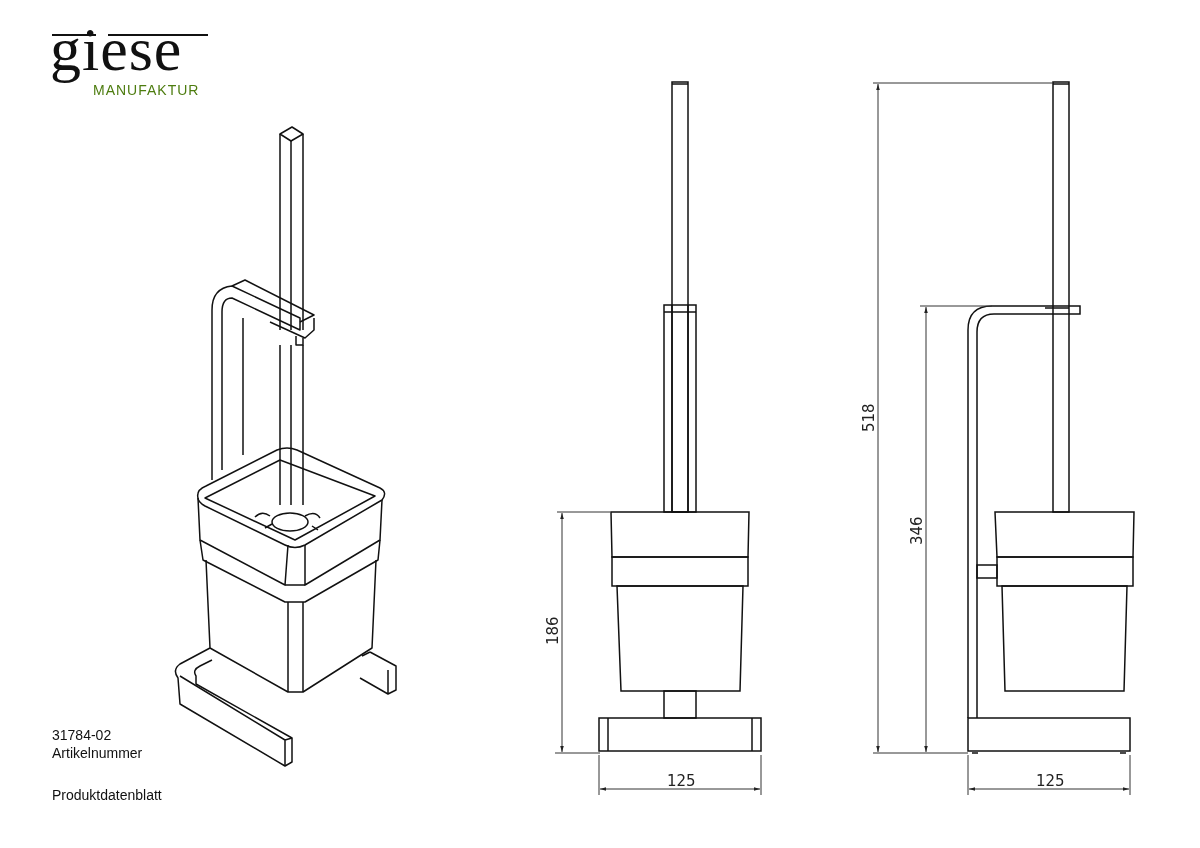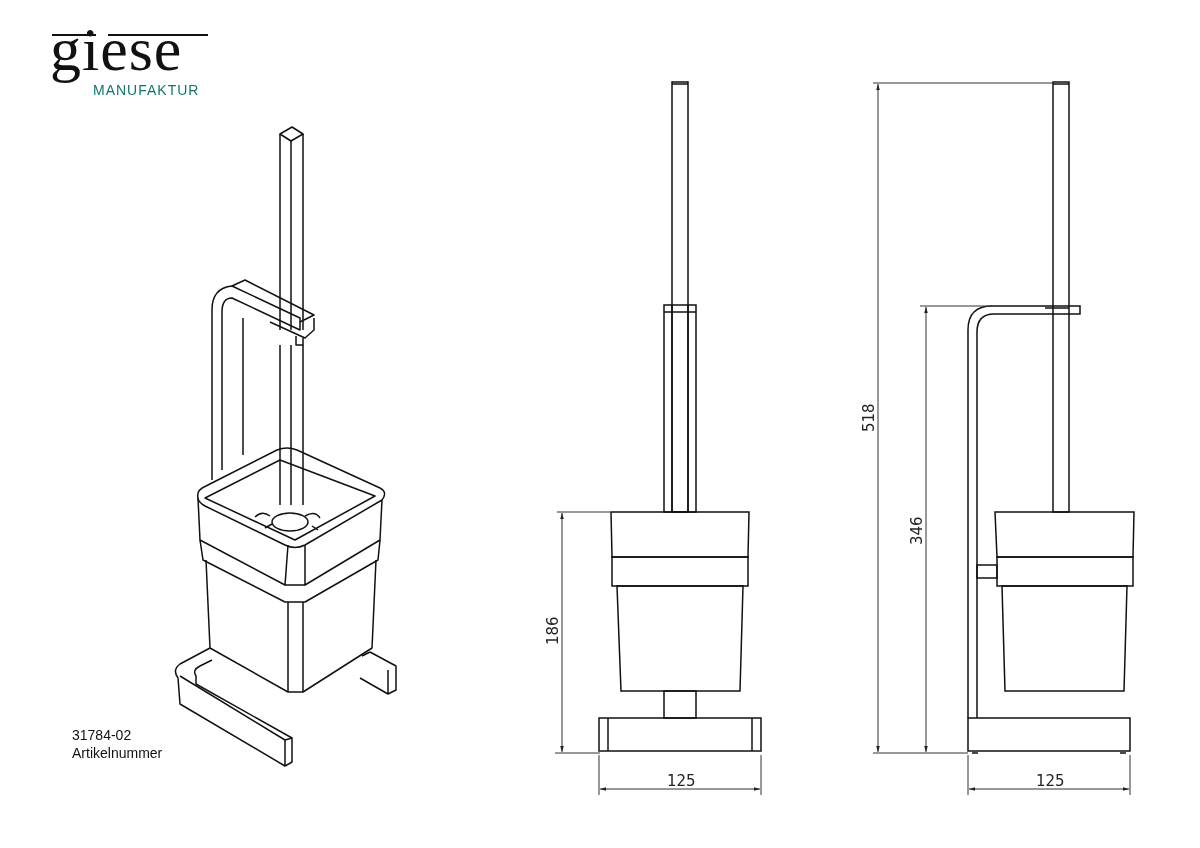--- a/index.html
+++ b/index.html
@@ -1,22 +1,22 @@
 <!DOCTYPE html>
 <html><head>
 <meta charset="utf-8">
 <style>
   html, body { margin:0; padding:0; background:#ffffff; }
   body { width:1200px; height:848px; position:relative; overflow:hidden; font-family:"Liberation Sans", sans-serif; color:#111; }
   .logo { position:absolute; left:50px; top:24px; width:160px; height:80px; }
   .logo-rule { position:absolute; top:10px; height:2px; background:#111; }
   .logo-word { position:absolute; left:0; top:-6px; font-family:"Liberation Serif", serif; font-size:62px; letter-spacing:1px; line-height:1; color:#111; }
-  .logo-sub { position:absolute; left:43px; top:58px; font-family:"Liberation Sans", sans-serif; font-size:14px; letter-spacing:1px; color:#0f766e; }
+  .logo-sub { position:absolute; left:43px; top:58px; font-family:"Liberation Sans", sans-serif; font-size:14px; letter-spacing:1px; color:#4d7c0f; }
   .info { position:absolute; left:52px; font-size:14px; line-height:18px; color:#111; }
-  .info-article { top:726px;margin-left:20px; }
+  .info-article { top:726px; }
   .info-footer { top:786px; }
   svg.drawing { position:absolute; left:0; top:0; }
   .dim-text { font-family:"DejaVu Sans", sans-serif; font-size:15px; fill:#222; }
 </style>
 </head>
 <body>
 
 <div class="logo">
   <div class="logo-rule" style="left:2px;width:44px;"></div>
   <div class="logo-rule" style="left:58px;width:100px;"></div>
@@ -126,13 +126,14 @@
   <text class="dim-text" x="0" y="0" transform="translate(922,545) rotate(-90)">346</text>
   <text class="dim-text" x="1036" y="786">125</text>
 </svg>
 
 <div class="info info-article">
   <div>31784-02</div>
   <div>Artikelnummer</div>
 </div>
 
 <div class="info info-footer">
+  <div>Produktdatenblatt</div>
 </div>
 
 </body></html>

